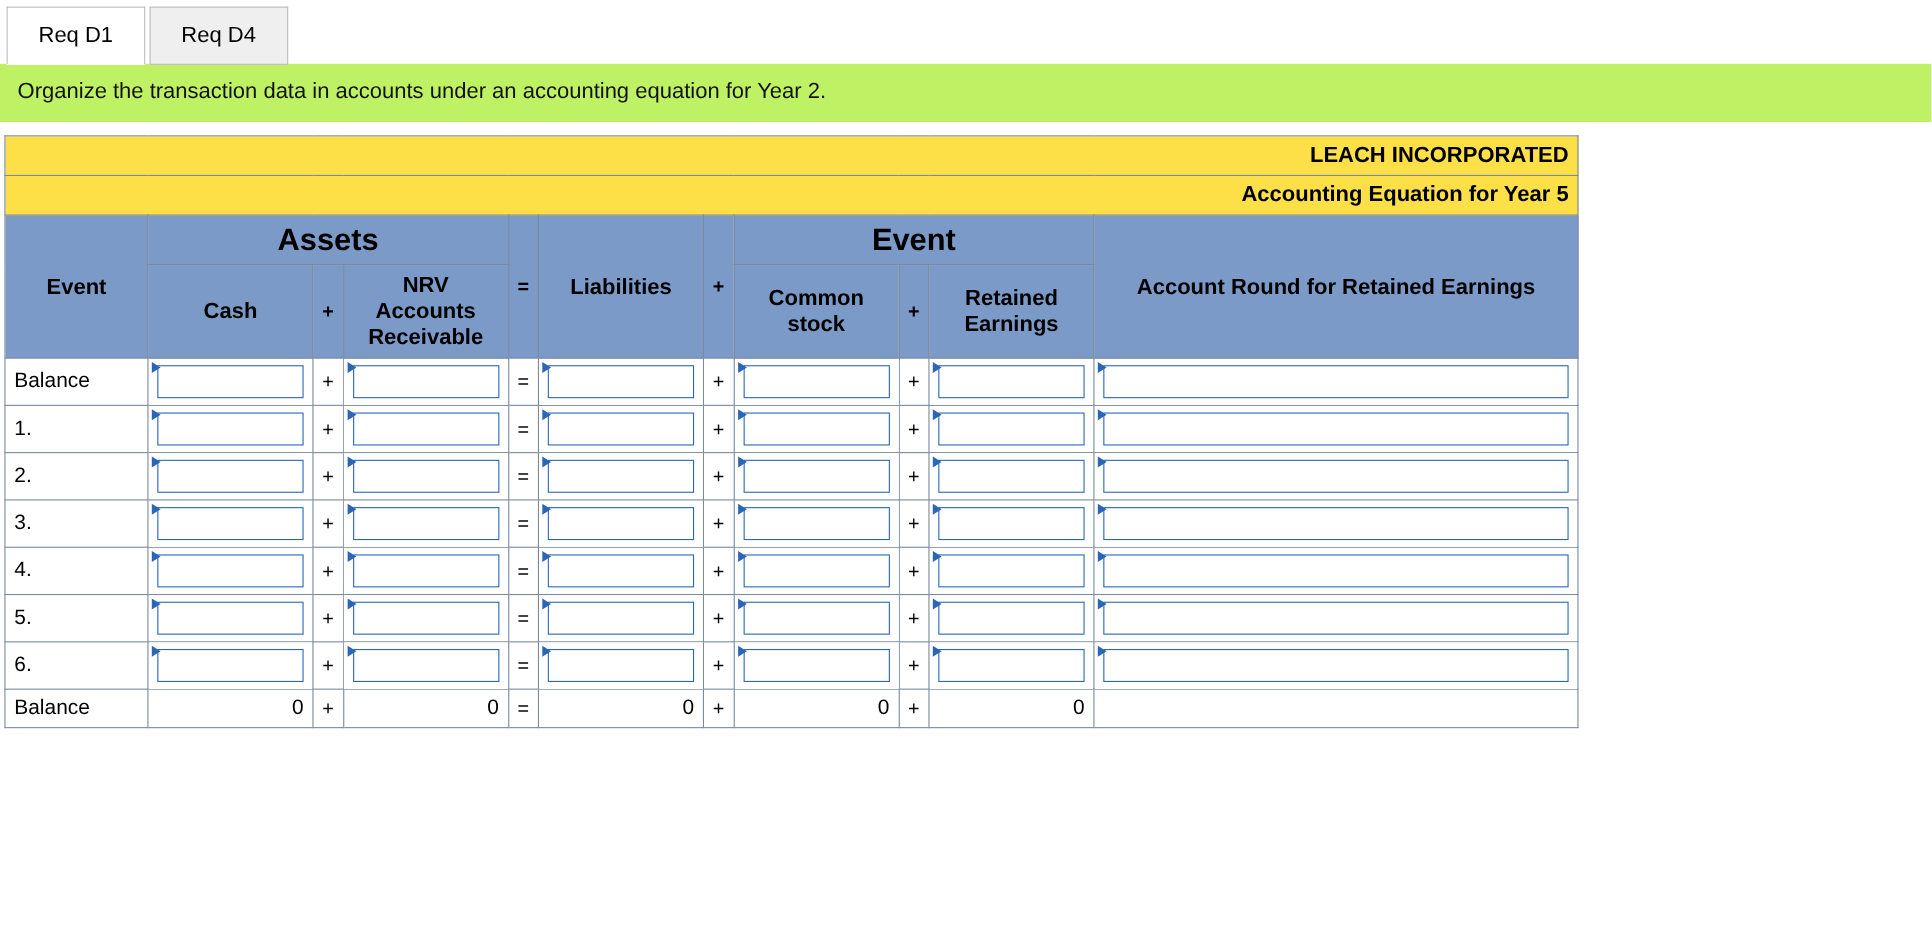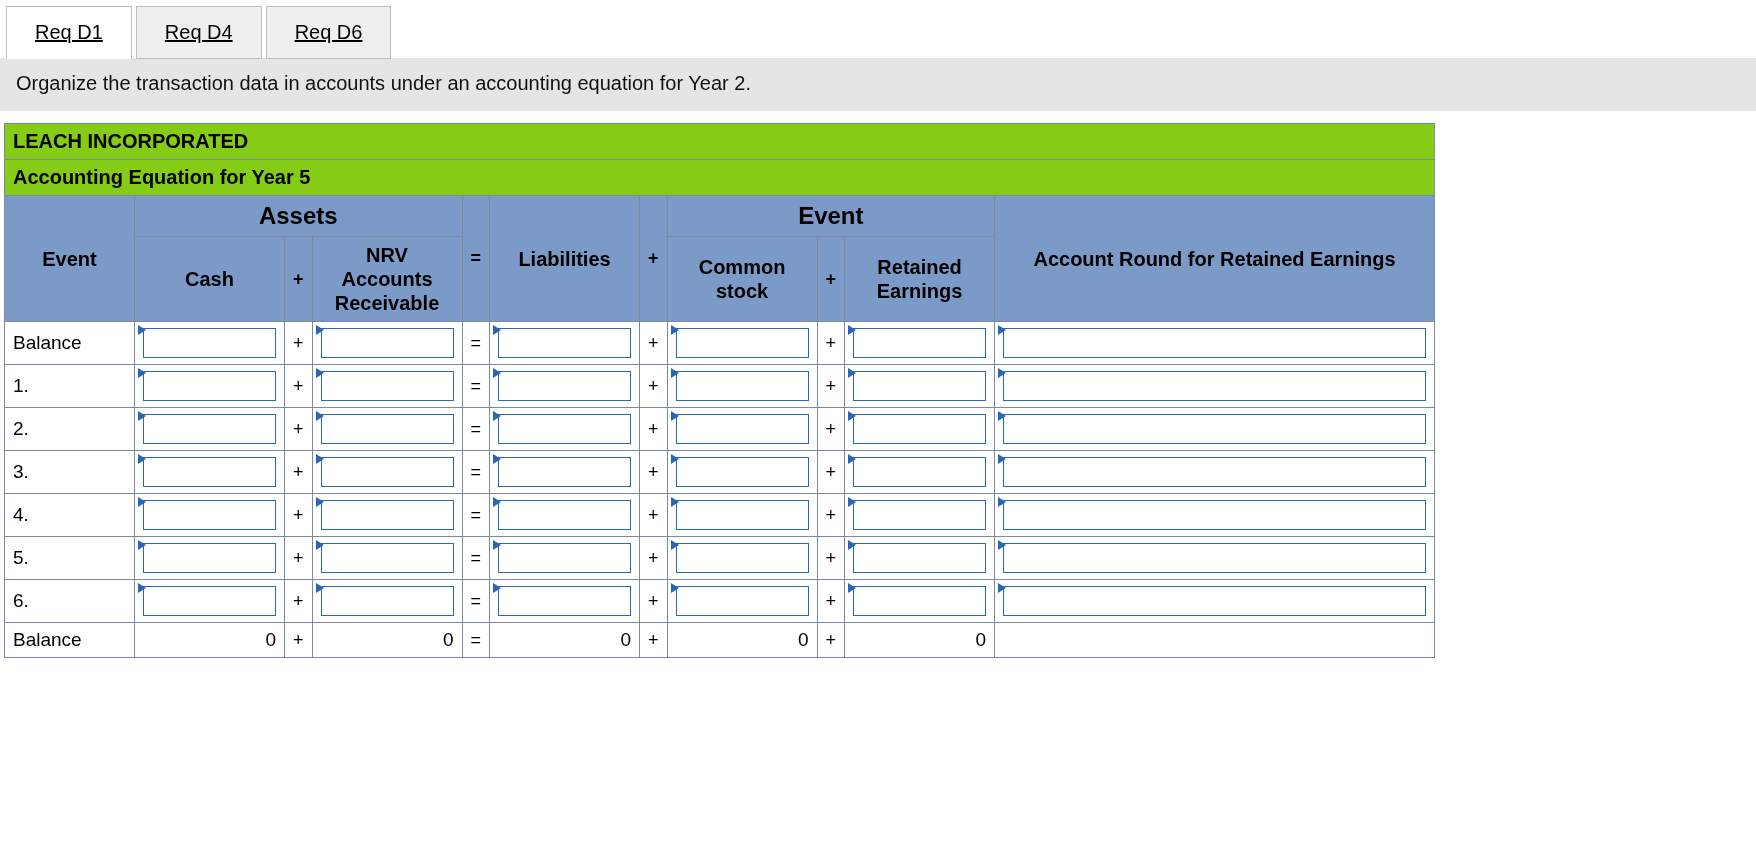--- a/index.html
+++ b/index.html
@@ -8,66 +8,65 @@
     padding: 0;
     font-family: Arial, Helvetica, sans-serif;
     font-size: 18px;
     color: #000;
     background: #fff;
   }
   .tabs {
     display: flex;
     gap: 4px;
     padding: 6px 6px 0 6px;
-    text-decoration: underline;
   }
   .tab {
     border: 1px solid #bdbdbd;
     background: #efefef;
     padding: 14px 28px;
     font-size: 20px;
     cursor: pointer;
     user-select: none;
   }
   .tab.active {
     background: #fff;
     border-bottom-color: #fff;
   }
   .instructions {
-    background: #e5e5e5;
+    background: #bef264;
     padding: 12px 16px 14px 16px;
     font-size: 20px;
     line-height: 1.35;
     margin-top: -1px;
   }
   .instructions .main { color: #111; }
   .instructions .note { color: #9a2a2a; }
   .table-wrap { padding: 12px 4px; overflow-x: auto; }
   table.acct {
     border-collapse: collapse;
     table-layout: fixed;
   }
   table.acct th, table.acct td {
     border: 1px solid #7b8aa0;
     padding: 6px 8px;
     vertical-align: middle;
   }
   th.company, th.subtitle {
-    background: #84cc16;
+    background: #fde047;
     font-weight: bold;
-    text-align: left;
+    text-align: right;
     font-size: 20px;
     padding: 10px 8px;
     margin-top: 24px;
   }
   th.section {
     background: #7b9ac7;
     font-weight: bold;
     text-align: center;
-    font-size: 24px;
+    font-size: 28px;
     padding: 6px 8px;
   }
   th.colhead {
     background: #7b9ac7;
     font-weight: bold;
     text-align: center;
     font-size: 20px;
     padding: 8px 6px;
     line-height: 1.2;
   }
@@ -135,21 +134,20 @@
   .col-num   { width: 150px; }
   .col-op    { width: 26px; }
   .col-title { width: 440px; }
 </style>
 </head>
 <body>
 
 <div class="tabs">
   <div class="tab active">Req D1</div>
   <div class="tab">Req D4</div>
-  <div class="tab">Req D6</div>
 </div>
 
 <div class="instructions">
   <div class="main">Organize the transaction data in accounts under an accounting equation for Year 2.</div>
 </div>
 
 <div class="table-wrap">
 <table class="acct">
   <colgroup>
     <col class="col-event">

